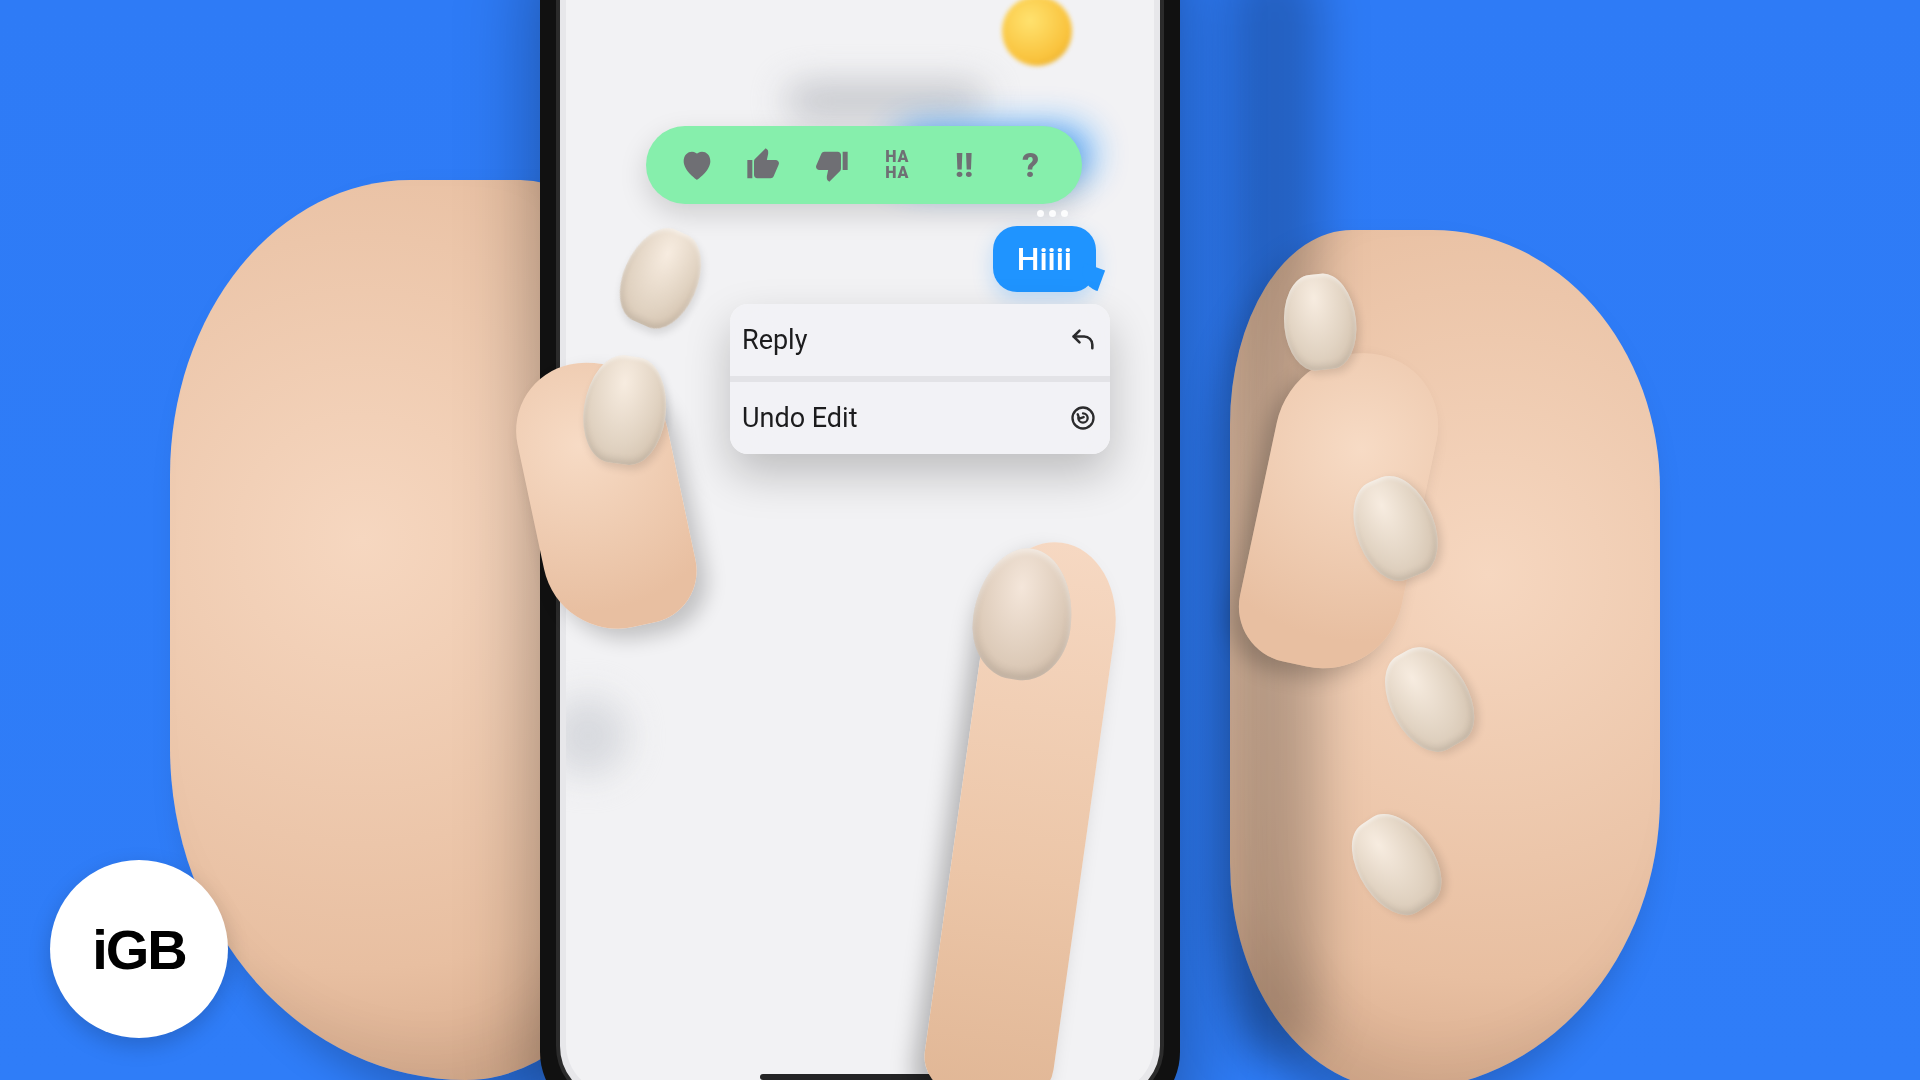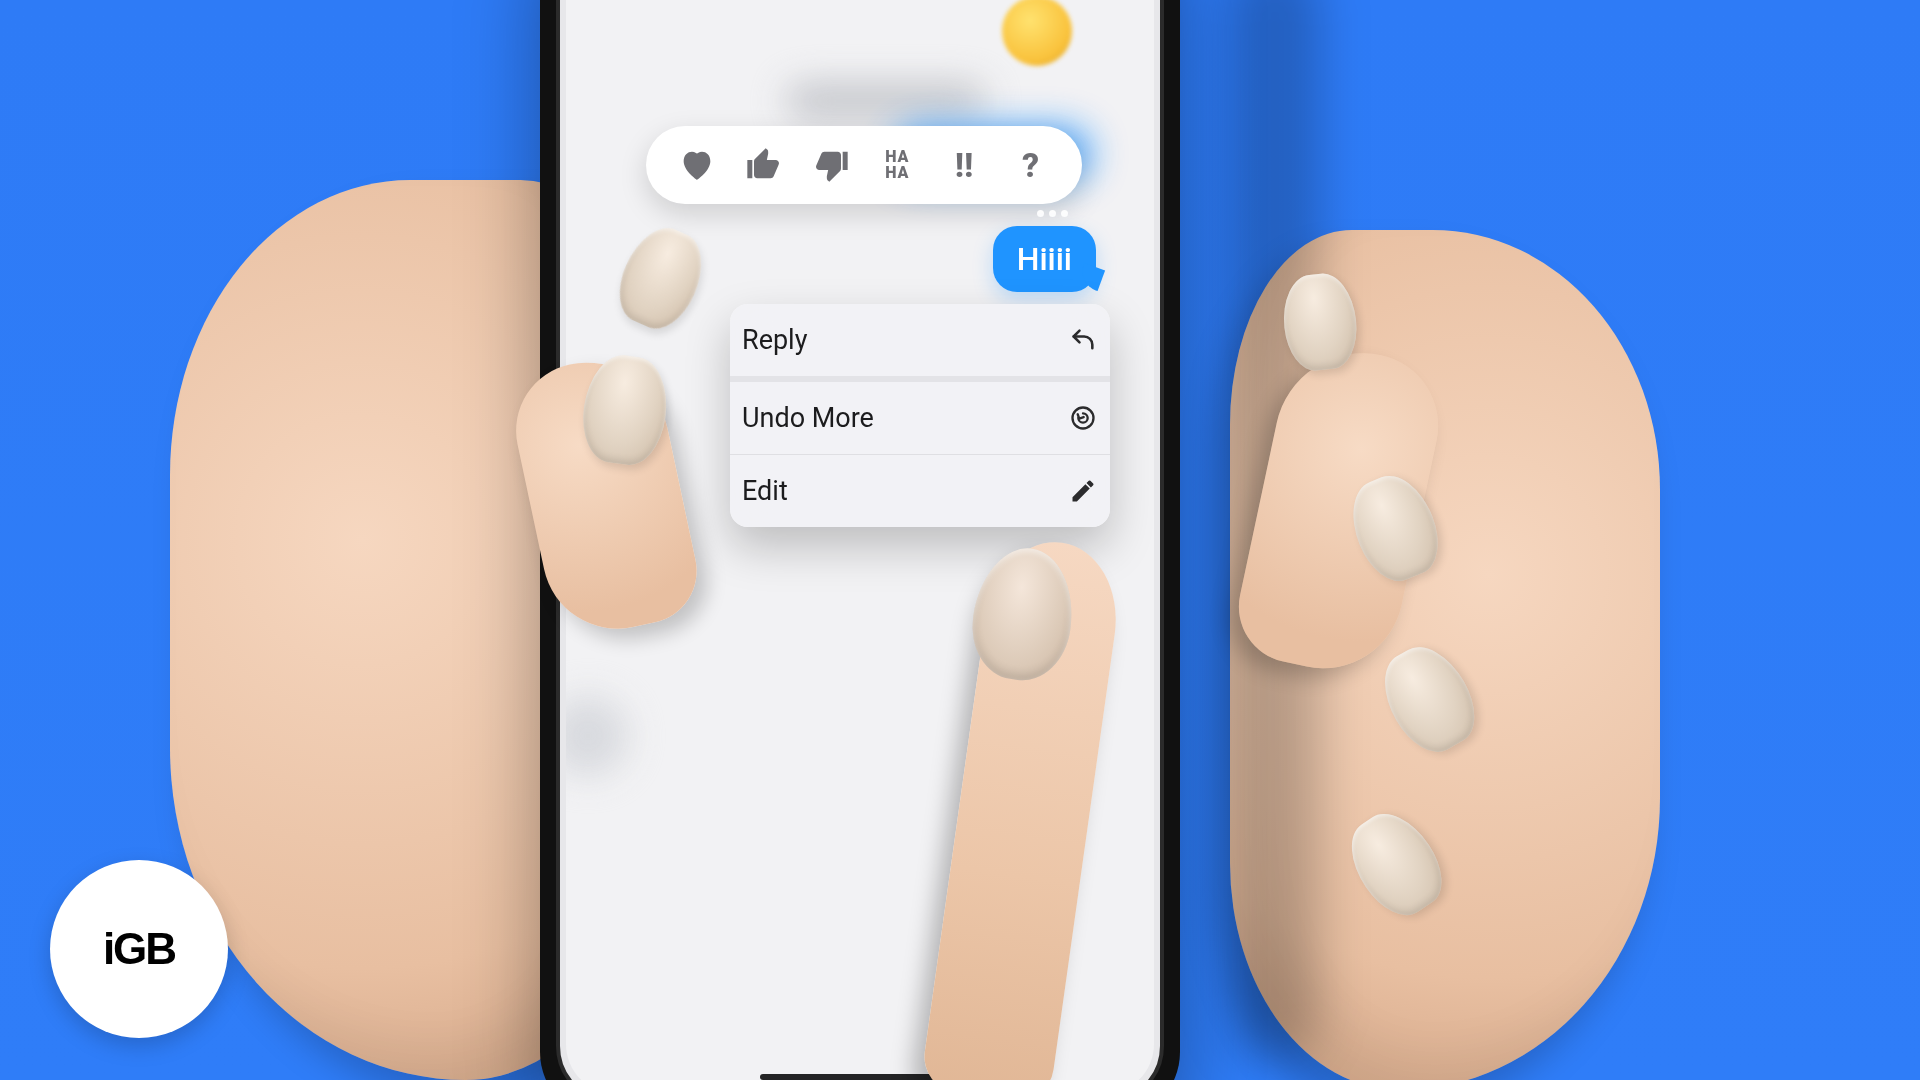--- a/index.html
+++ b/index.html
@@ -82,21 +82,21 @@
     filter: blur(2px);
   }
 
   
   .tapback {
     position: absolute;
     top: 200px;
     left: 80px;
     right: 72px;
     height: 78px;
-    background: #ffffff;
+    background: #86efac;
     border-radius: 40px;
     display: flex;
     align-items: center;
     justify-content: space-around;
     padding: 0 18px;
     box-shadow: 0 10px 28px rgba(0,0,0,.15);
   }
   .tapback .icon {
     width: 44px;
     height: 44px;
@@ -315,21 +315,21 @@
     bottom: 42px;
     left: 50px;
     width: 178px;
     height: 178px;
     background: #fff;
     border-radius: 50%;
     display: flex;
     align-items: center;
     justify-content: center;
     font-family: "Arial Black", Impact, sans-serif;
-    font-size: 44px;
+    font-size: 56px;
     font-weight: 900;
     letter-spacing: -2px;
     color: #000;
     box-shadow: 0 8px 22px rgba(0,0,0,.18);
   }
 
   .phone-layer { position: relative; z-index: 10; }
   .hands-back  { z-index: 5; }
 </style>
 </head>
@@ -389,37 +389,29 @@
           <div class="item">
             <span>Reply</span>
             <span class="icon">
               <svg viewBox="0 0 24 24" fill="none" stroke="currentColor" stroke-width="2.2" stroke-linecap="round" stroke-linejoin="round">
                   <path d="M9 14l-5-5 5-5"></path>
                   <path d="M4 9h9a7 7 0 0 1 7 7v3"></path>
                 </svg>
             </span>
           </div>
           <div class="item sep-heavy">
-            <span>Undo More</span>
+            <span>Undo Edit</span>
             <span class="icon">
               <svg viewBox="0 0 24 24" fill="none" stroke="currentColor" stroke-width="2" stroke-linecap="round" stroke-linejoin="round">
                   <circle cx="12" cy="12" r="9"></circle>
                   <path d="M12 8a4 4 0 1 1-4 4"></path>
                   <path d="M8 8l0 4 4 0" transform="rotate(-20 10 10)"></path>
                 </svg>
             </span>
           </div>
-          <div class="item">
-            <span>Edit</span>
-            <span class="icon">
-              <svg viewBox="0 0 24 24" fill="currentColor">
-                  <path d="M3 17.25V21h3.75L17.8 9.94l-3.75-3.75L3 17.25zM20.7 7.04a1 1 0 0 0 0-1.41l-2.34-2.34a1 1 0 0 0-1.41 0L15 5.24l3.75 3.75 1.95-1.95z"></path>
-                </svg>
-            </span>
-          </div>
         </div>
 
         <div class="home-indicator"></div>
       </div>
     </div>
   </div>
 
   <div class="thumb-l"></div>
   <div class="nail lth"></div>
   <div class="nail l1"></div>

